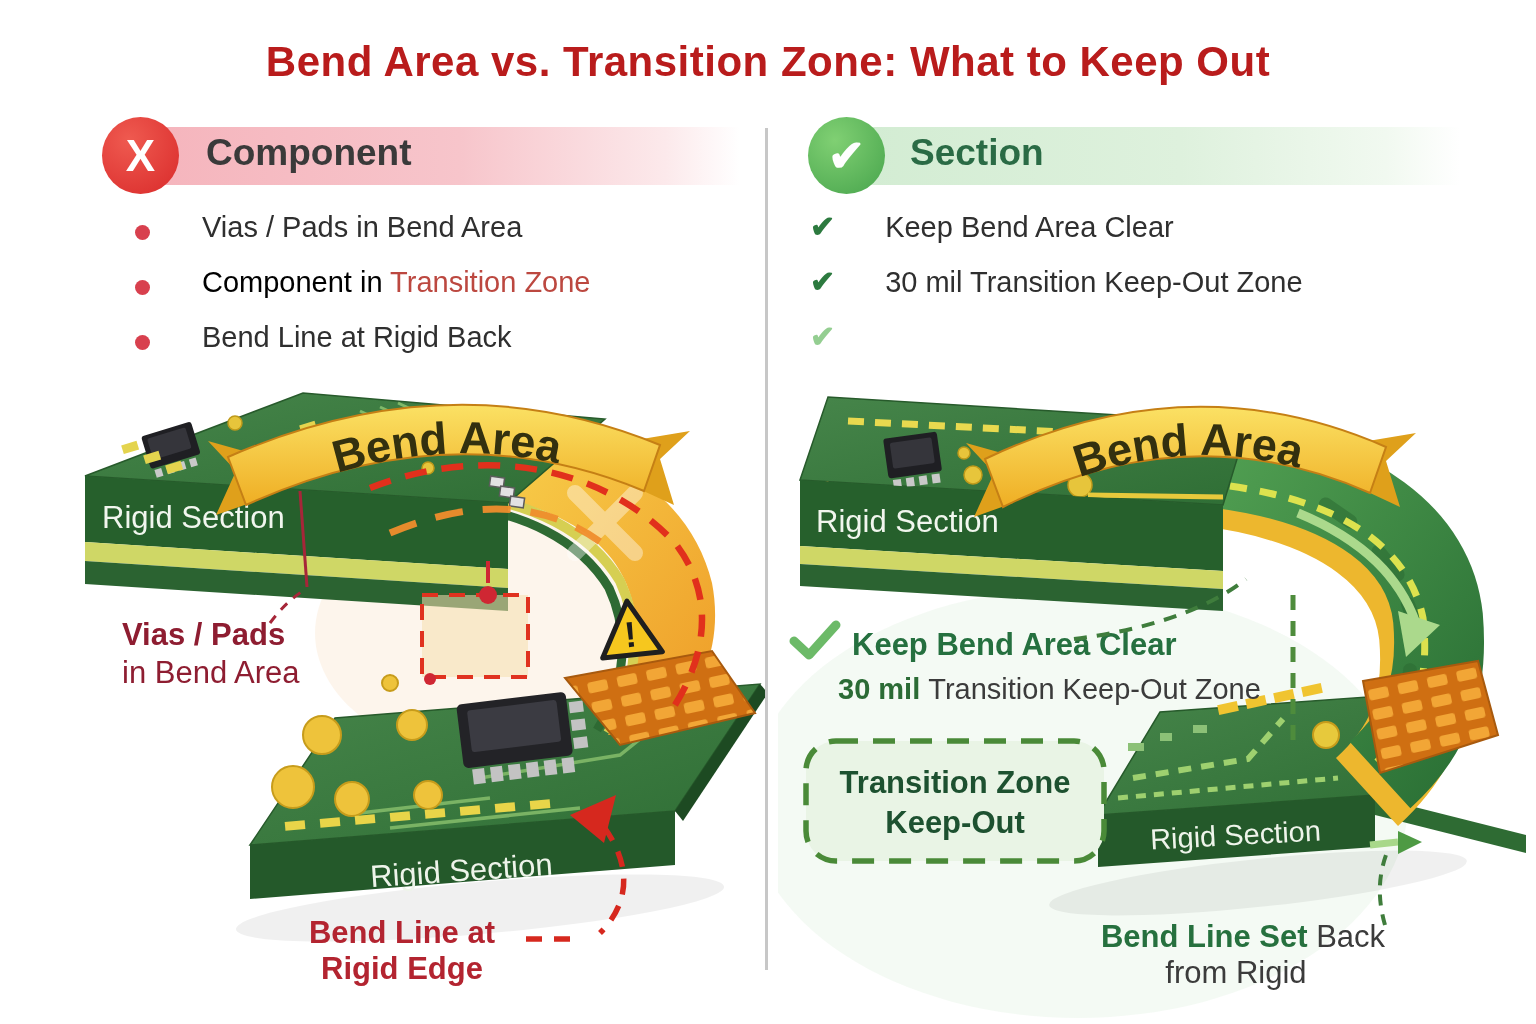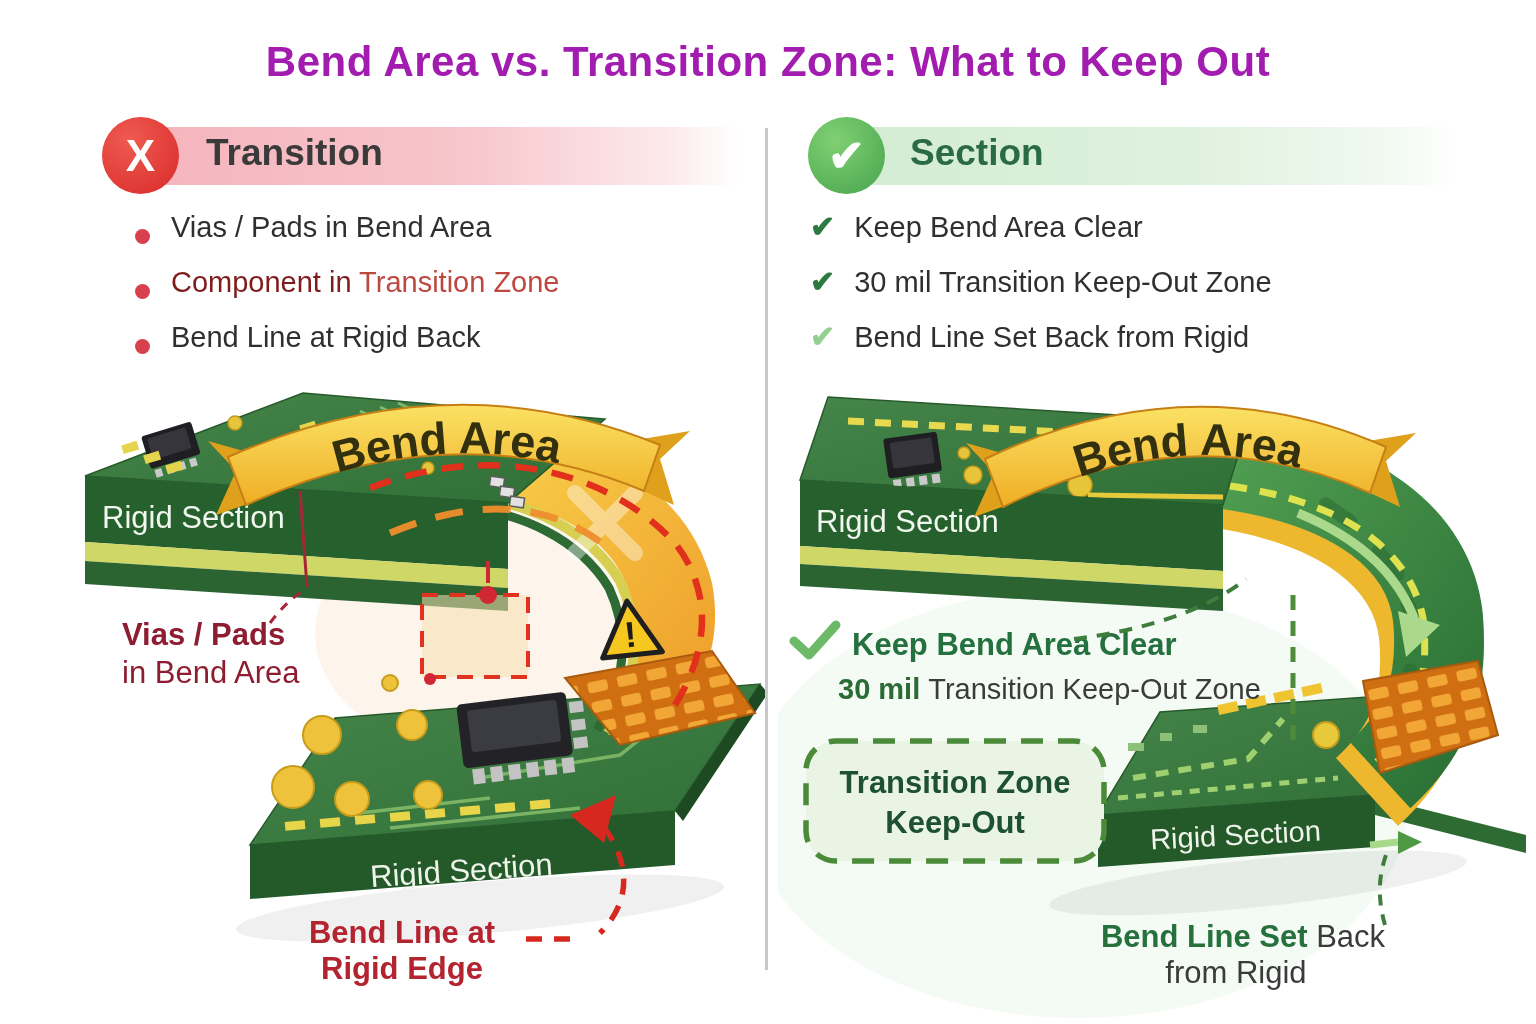--- a/index.html
+++ b/index.html
@@ -1,59 +1,59 @@
 <!DOCTYPE html>
 <html><head>
 <meta charset="utf-8">
 <style>
   html,body{margin:0;padding:0;background:#ffffff;}
   .canvas{position:relative;width:1536px;height:1024px;background:#ffffff;overflow:hidden;
           font-family:"Liberation Sans",sans-serif;}
   .title{position:absolute;top:38px;left:0;right:0;text-align:center;font-size:42px;
-         font-weight:bold;color:#a21caf;letter-spacing:0.5px;}
+         font-weight:bold;color:#b91c1c;letter-spacing:0.5px;}
   .divider{position:absolute;left:765px;top:128px;width:3px;height:842px;background:#c7c7c7;}
 
   .hdr-bar{position:absolute;top:127px;height:58px;width:622px;border-radius:2px;}
   .hdr-bar.red{left:118px;background:linear-gradient(90deg,#f5b3bb 0%,#f7c5cb 55%,#fce9eb 88%,rgba(255,255,255,0) 100%);}
   .hdr-bar.green{left:838px;background:linear-gradient(90deg,#d2ecd2 0%,#def1dd 55%,#f1f9f0 88%,rgba(255,255,255,0) 100%);}
   .badge{position:absolute;top:117px;width:77px;height:77px;border-radius:50%;display:flex;
          align-items:center;justify-content:center;color:#fff;font-weight:bold;}
   .badge.red{left:102px;background:radial-gradient(circle at 35% 30%,#ef5a50,#d92a2a);font-size:44px;}
   .badge.green{left:808px;background:radial-gradient(circle at 35% 30%,#80d073,#47a44c);font-size:44px;}
   .hdr-label{position:absolute;top:132px;font-size:37px;font-weight:bold;}
   .hdr-label.red{left:206px;color:#3a3a3a;}
   .hdr-label.green{left:910px;color:#2a6b45;}
 
   .bullets{position:absolute;top:210px;margin:0;padding:0;list-style:none;}
   .bullets.left{left:128px;}
   .bullets.right{left:810px;}
-  .bullets li{display:flex;align-items:flex-end;margin-bottom:21px;font-size:29px;
-              color:#2f2f2f;line-height:34px;}
+  .bullets li{display:flex;align-items:center;margin-bottom:21px;font-size:29px;
+              color:#2f2f2f;line-height:34px;gap:31px;}
   .dot{flex:0 0 auto;width:15px;height:15px;border-radius:50%;background:#d8404e;margin:10px 21px 0 7px;}
   .chk{flex:0 0 auto;font-size:30px;font-weight:bold;color:#2c7a3f;margin-right:19px;line-height:34px;}
   .chk.light{color:#94ce91;}
-  .t-maroon{color:#7f1d1d;}
+  .t-maroon{color:#000000;}
   .t-brick{color:#bc4840;}
 
   .diagram{position:absolute;}
   #svg-left{left:60px;top:383px;}
   #svg-right{left:778px;top:383px;}
   svg text{font-family:"Liberation Sans",sans-serif;}
 </style>
 </head>
 <body>
 
 <div class="canvas">
 
   <div class="title">Bend Area vs. Transition Zone: What to Keep Out</div>
   <div class="divider"></div>
 
   <div class="hdr-bar red"></div>
   <div class="badge red">X</div>
-  <div class="hdr-label red">Transition</div>
+  <div class="hdr-label red">Component</div>
 
   <ul class="bullets left">
     <li>
       <span class="dot"></span>
       <span>Vias / Pads in Bend Area</span>
     </li>
     <li>
       <span class="dot"></span>
       <span><span class="t-maroon">Component in </span><span class="t-brick">Transition Zone</span></span>
     </li>
@@ -71,21 +71,20 @@
     <li>
       <span class="chk">✔</span>
       <span>Keep Bend Area Clear</span>
     </li>
     <li>
       <span class="chk">✔</span>
       <span>30 mil Transition Keep-Out Zone</span>
     </li>
     <li>
       <span class="chk light">✔</span>
-      <span>Bend Line Set Back from Rigid</span>
     </li>
   </ul>
 
   <svg id="svg-left" class="diagram" width="705" height="635" viewBox="0 0 705 635">
     <defs>
       <linearGradient id="goldFlexL" x1="0" y1="0" x2="1" y2="1">
         <stop offset="0" stop-color="#f9d44e"></stop>
           <stop offset="1" stop-color="#ee9b27"></stop>
       </linearGradient>
       <linearGradient id="goldBannerL" x1="0" y1="0" x2="0" y2="1">

